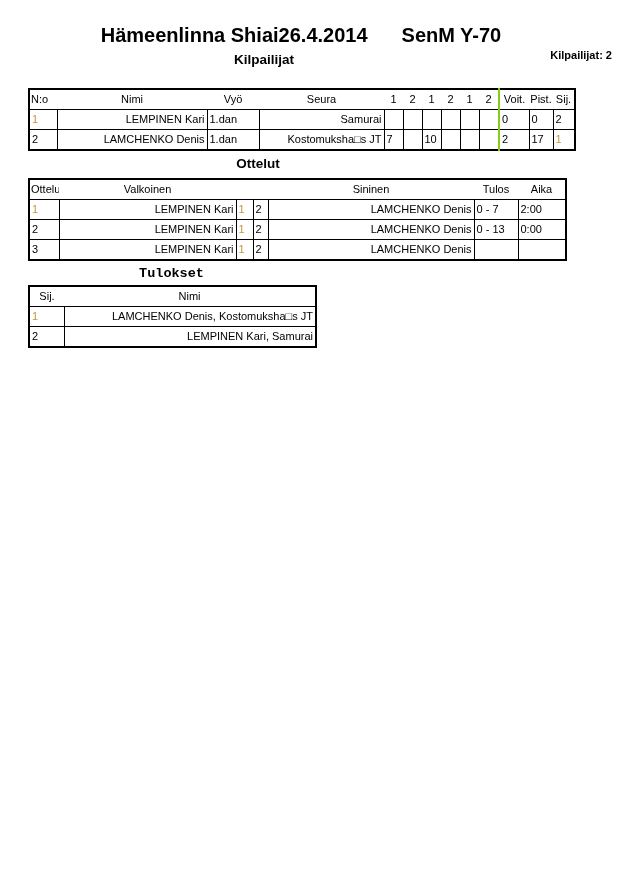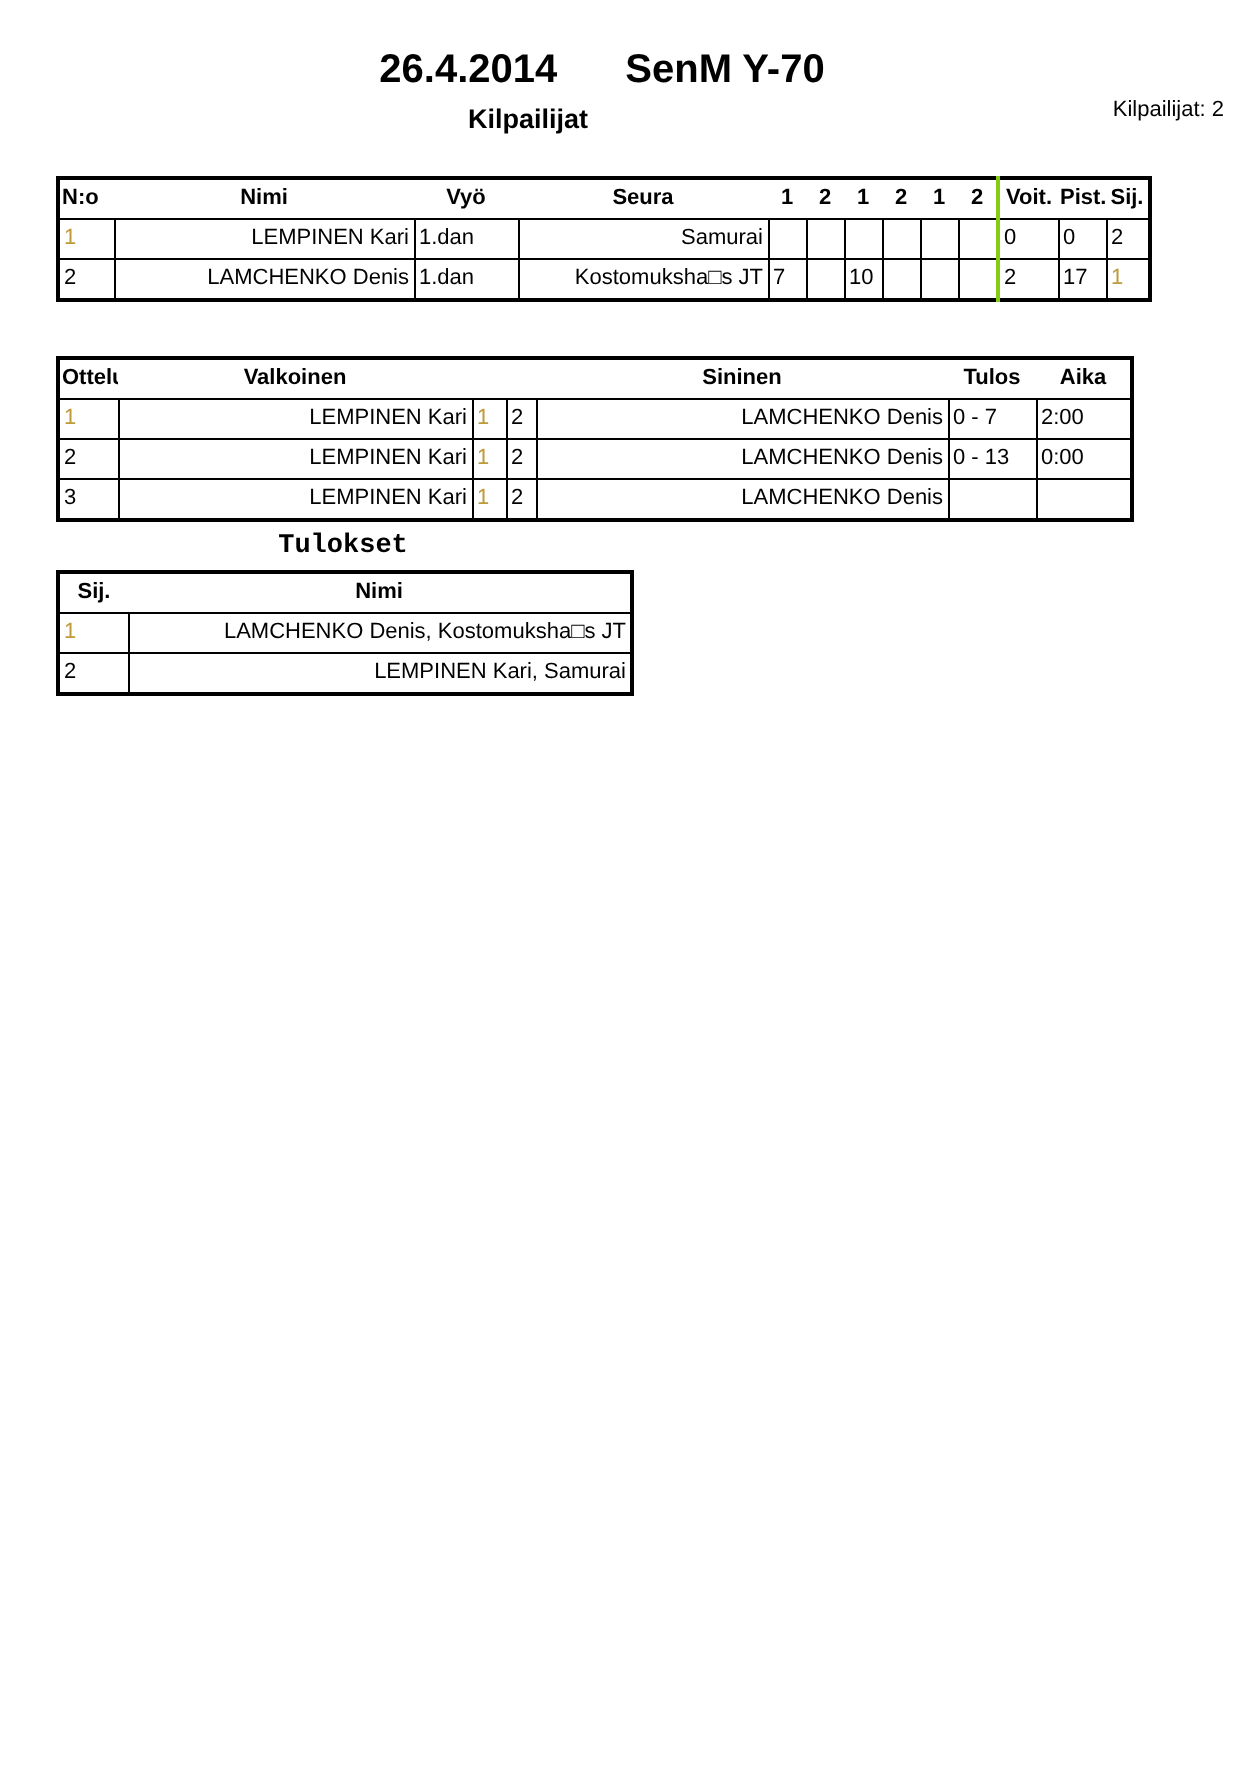--- a/index.html
+++ b/index.html
@@ -11,53 +11,54 @@
   
   .title-row{
     position:absolute;top:24px;left:0;width:602px;
     display:flex;justify-content:center;align-items:baseline;
     font-weight:bold;font-size:20px;white-space:nowrap;
   }
   .title-date{margin-left:0;}
   .title-cat{margin-left:34px;}
   .count-label{
     position:absolute;top:49px;right:18px;
-    font-weight:normal;font-size:11px;
+    font-weight:bold;font-size:11px;
   }
   
   .sec-head{
     position:absolute;font-weight:bold;font-size:13.5px;text-align:center;
   }
   #head-competitors{top:52px;left:28px;width:472px;}
   #head-matches{top:156px;left:28px;width:460px;}
   #head-results{top:266px;left:28px;width:287px;font-family:Liberation Mono, monospace;}
   
   table{
     border-collapse:collapse;table-layout:fixed;
     position:absolute;left:28px;
     font-size:11px;line-height:13px;
   }
   #competitors-table{top:88px;width:546px;}
   #matches-table{top:178px;width:537px;}
   #results-table{top:285px;width:287px;}
   table{border:2px solid #000;}
   td,th{border:1px solid #000;height:19px;padding:0 2px;overflow:hidden;white-space:nowrap;}
-  thead th{border-left:0;border-right:0;font-weight:bold;padding:0 1px;}
+  thead th{border-left:0;border-right:0;font-weight:normal;padding:0 1px;}
   th.sep-l,td.sep-l{border-left:2px solid #84cc16;}
   .al{text-align:right;padding-left:4px;}
   .ac{}
   .hl{text-align:left;padding-left:1px;}
   .one{color:var(--one-color,#bf9a3a);}
 </style>
 </head>
 <body>
 
 <div class="page">
 
   <div class="title-row">
+    <span class="title-event">Hämeenlinna Shiai</span>
     <span class="title-date">26.4.2014</span>
     <span class="title-cat">SenM Y-70</span>
   </div>
 
   <div class="count-label">Kilpailijat: 2</div>
 
   <div class="sec-head" id="head-competitors">Kilpailijat</div>
 
   <table id="competitors-table">
     <colgroup>
@@ -119,20 +120,21 @@
         <td class="ac"></td>
         <td class="ac"></td>
         <td class="ac"></td>
         <td class="ac sep-l">2</td>
         <td class="ac">17</td>
         <td class="ac one">1</td>
       </tr>
     </tbody>
   </table>
 
+  <div class="sec-head" id="head-matches">Ottelut</div>
 
   <table id="matches-table">
     <colgroup>
       <col style="width:30px">
         <col style="width:177px">
         <col style="width:17px">
         <col style="width:15px">
       <col style="width:206px">
         <col style="width:44px">
         <col style="width:48px">

